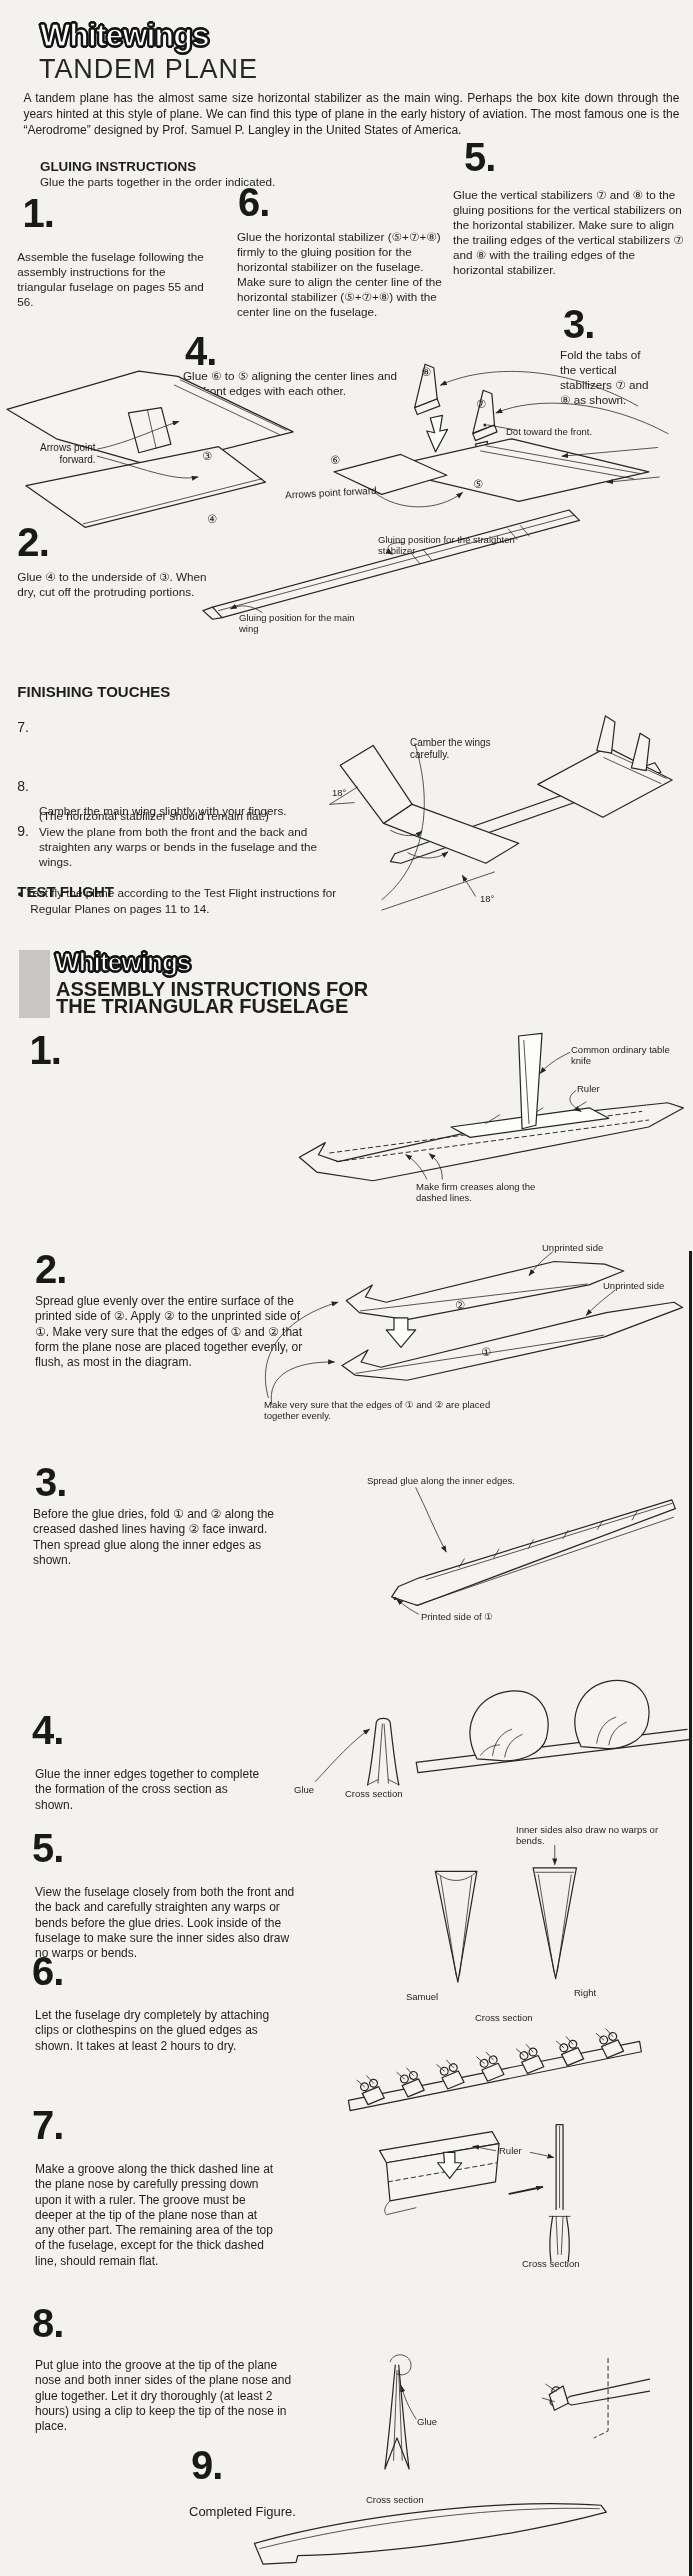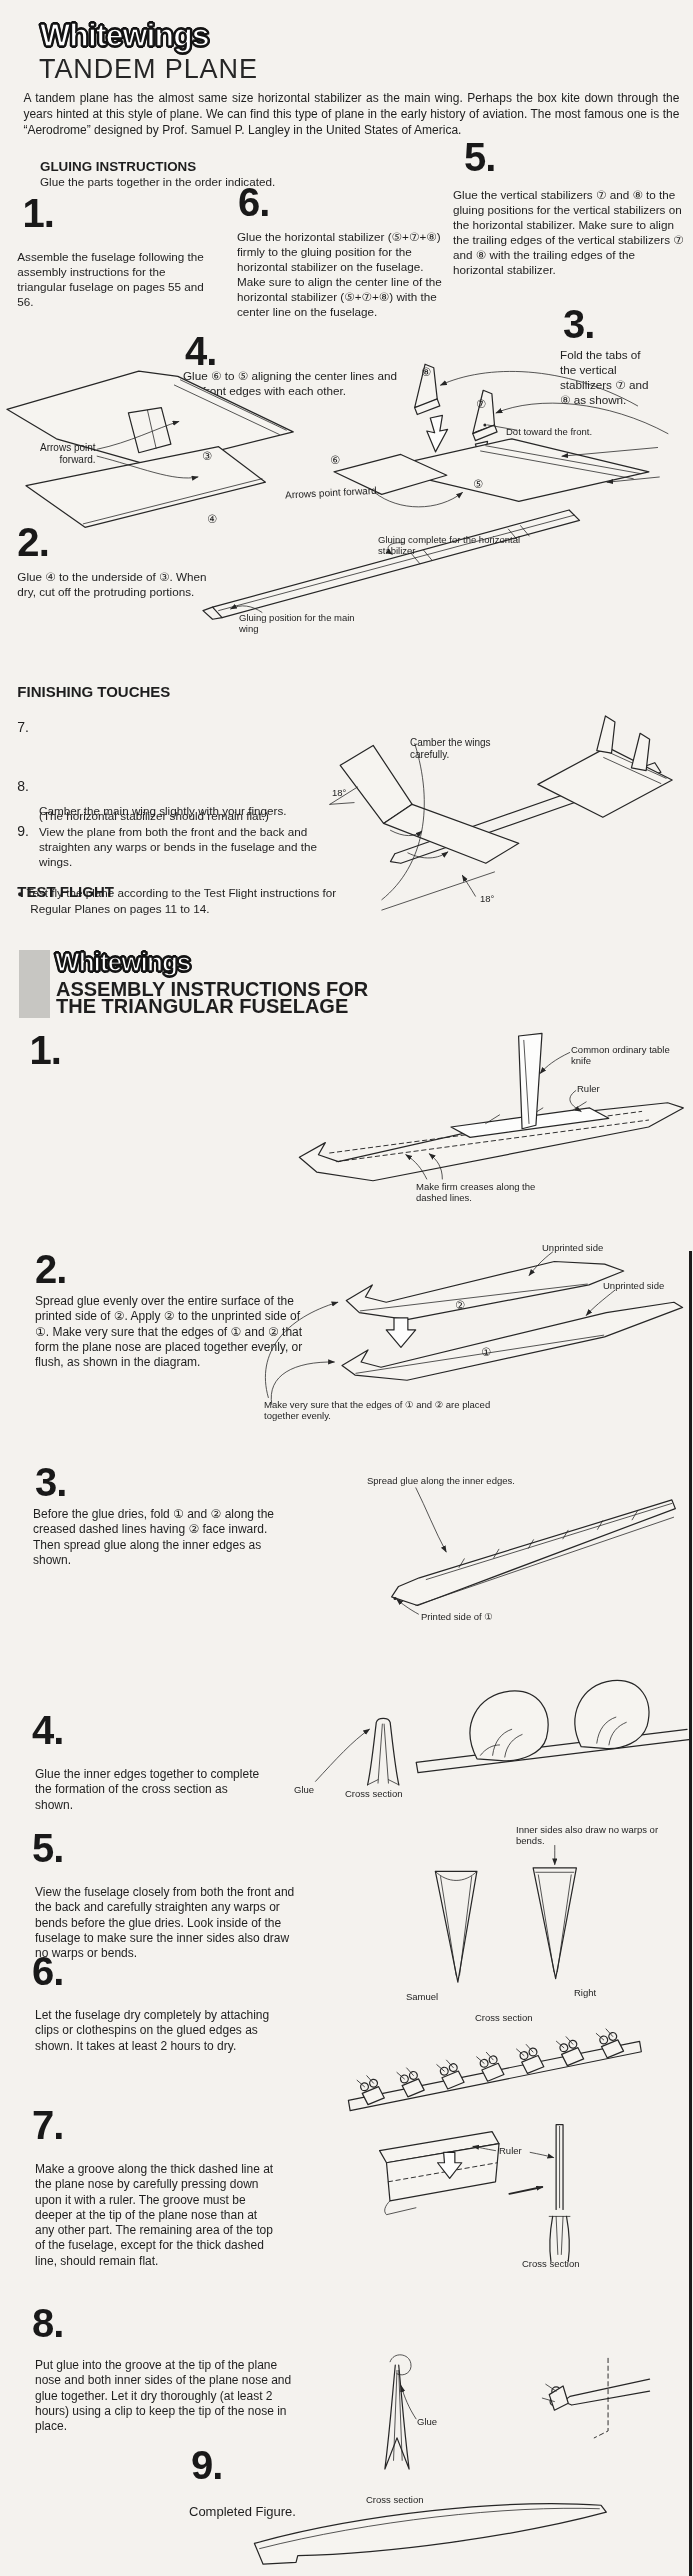--- a/index.html
+++ b/index.html
@@ -110,21 +110,21 @@
     <path class="thin" d="M252,306 L662,196"></path>
     <path d="M245,302 L234,306 L245,316 L256,314"></path>
     <path class="thin" d="M474,240 l10,12 M488,236 l10,12 M586,212 l10,12 M600,208 l10,12"></path>
     <path class="thin" d="M466,228 C448,226 442,234 452,241" marker-end="url(#ah)"></path>
     <path class="thin" d="M302,308 C290,300 278,298 266,304" marker-end="url(#ah)"></path>
   </svg>
 
   <div class="abs lbl2" style="left:15.6px;top:442px;width:80px;text-align:right">Arrows point forward.</div>
   <div class="abs lbl2" style="left:285px;top:487px;transform:rotate(-3deg)">Arrows point forward.</div>
   <div class="abs lbl" style="left:506px;top:426px">Dot toward the front.</div>
-  <div class="abs lbl" style="left:378px;top:534px;width:152px">Gluing complete for the horizontal stabilizer</div>
+  <div class="abs lbl" style="left:378px;top:534px;width:152px">Gluing position for the straighten stabilizer</div>
   <div class="abs lbl" style="left:239px;top:612px;width:130px">Gluing position for the main wing</div>
   <div class="abs circ" style="left:421px;top:366px">⑧</div>
   <div class="abs circ" style="left:476px;top:398px">⑦</div>
   <div class="abs circ" style="left:330px;top:454px">⑥</div>
   <div class="abs circ" style="left:473px;top:478px">⑤</div>
   <div class="abs circ" style="left:202px;top:450px">③</div>
   <div class="abs circ" style="left:207px;top:513px">④</div>
 
   <div class="abs h2" style="left:17.3px;top:667px">FINISHING TOUCHES</div>
 
@@ -175,21 +175,21 @@
     <path class="thin" d="M327,34 C310,42 300,50 293,58" marker-end="url(#ah)"></path>
     <path class="thin" d="M334,78 C320,88 330,96 340,102" marker-end="url(#ah)"></path>
     <path class="thin" d="M162,180 C156,168 150,160 138,152" marker-end="url(#ah)"></path>
     <path class="thin" d="M180,180 C180,166 174,158 165,151" marker-end="url(#ah)"></path>
   </svg>
   <div class="abs lbl" style="left:571px;top:1044px;width:117px">Common ordinary table knife</div>
   <div class="abs lbl" style="left:577px;top:1083px">Ruler</div>
   <div class="abs lbl" style="left:416px;top:1181px;width:143px">Make firm creases along the dashed lines.</div>
 
   <div class="abs num" style="left:35px;top:1247px">2.</div>
-  <div class="abs body2" style="left:35px;top:1294px;width:279px">Spread glue evenly over the entire surface of the printed side of ②. Apply ② to the unprinted side of ①. Make very sure that the edges of ① and ② that form the plane nose are placed together evenly, or flush, as shown in the diagram.</div>
+  <div class="abs body2" style="left:35px;top:1294px;width:279px">Spread glue evenly over the entire surface of the printed side of ②. Apply ② to the unprinted side of ①. Make very sure that the edges of ① and ② that form the plane nose are placed together evenly, or flush, as most in the diagram.</div>
   <svg class="abs" style="left:329px;top:1231px" width="364" height="191" viewBox="0 0 420 220">
     <path class="fp" d="M20,80 L50,62 L42,76 L66,82 L260,35 L318,38 L340,46 L300,62 L90,102 L35,94 Z"></path>
     <path class="thin" d="M36,92 L298,61"></path>
     <path class="fp" d="M15,155 L45,137 L37,151 L60,157 L320,94 L398,82 L408,88 L318,122 L90,172 L30,166 Z"></path>
     <path class="thin" d="M31,164 L317,120"></path>
     <path class="fw" d="M75,100 h16 v14 h9 l-17,20 l-17,-20 h9 Z"></path>
     <path class="thin" d="M258,24 C245,34 238,42 231,51" marker-end="url(#ah)"></path>
     <path class="thin" d="M330,68 C315,80 305,88 297,97" marker-end="url(#ah)"></path>
     <path class="thin" d="M-70,192 C-85,140 -50,100 10,82" marker-end="url(#ah)"></path>
     <path class="thin" d="M-66,200 C-72,166 -40,150 6,151" marker-end="url(#ah)"></path>

